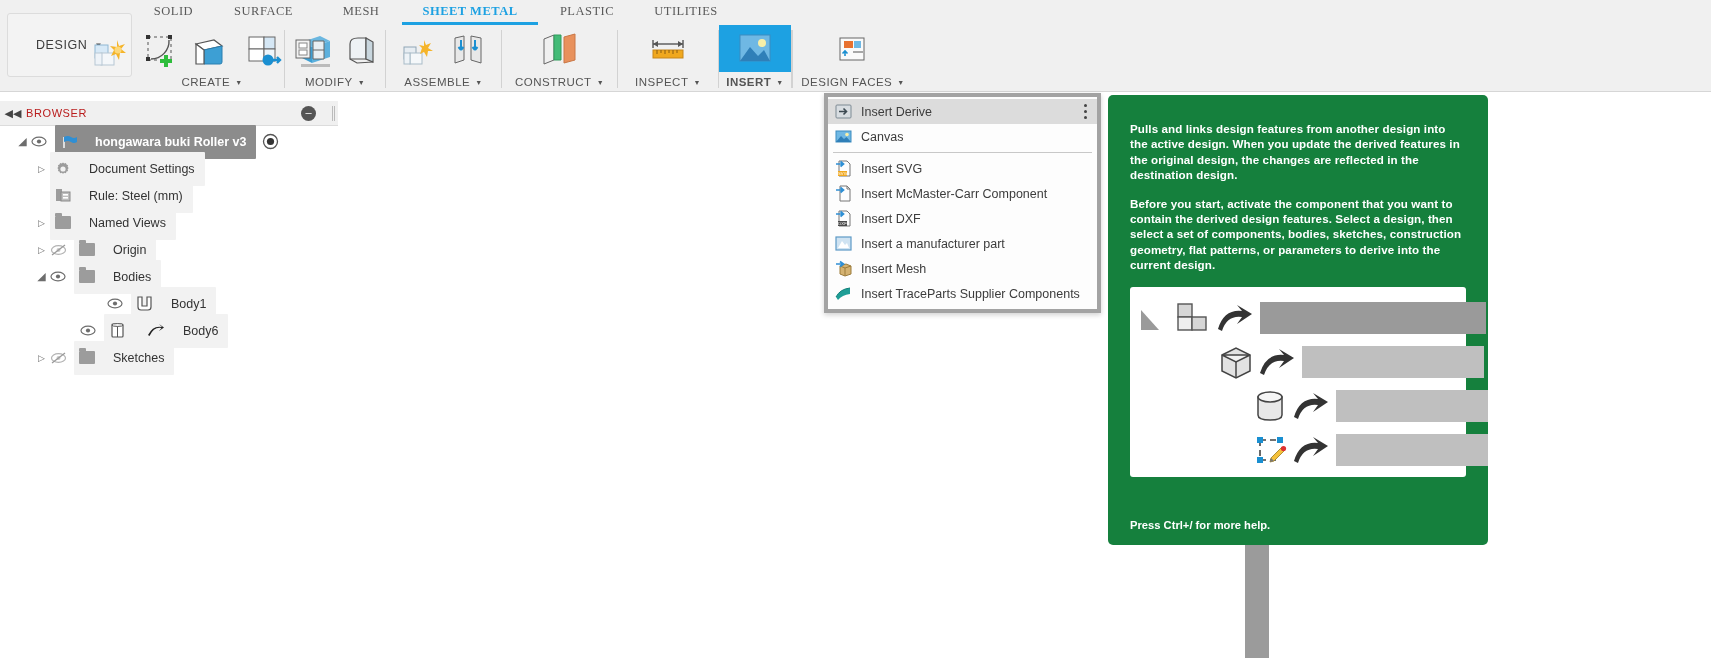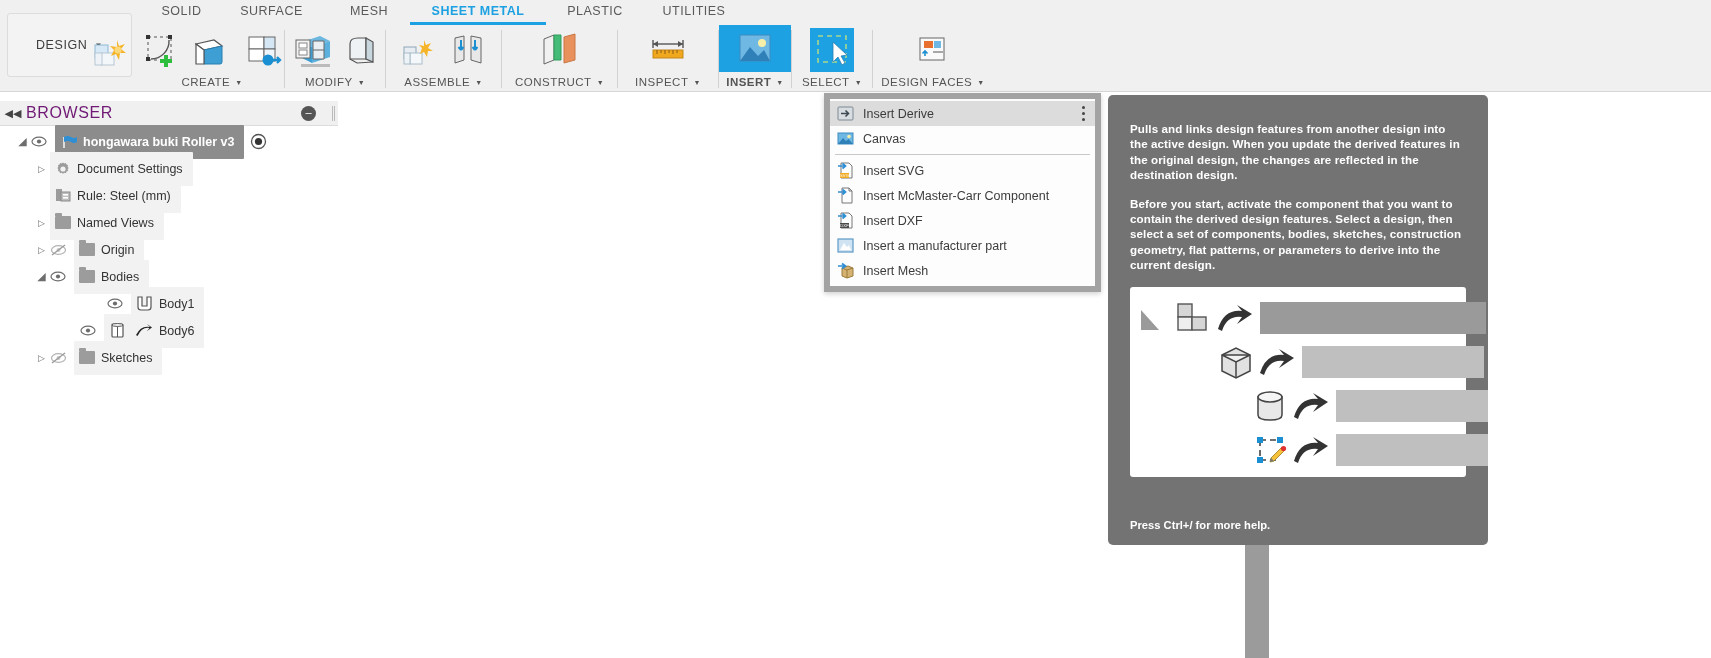--- a/index.html
+++ b/index.html
@@ -21,21 +21,21 @@
   .design-btn {
     position: absolute; left: 7px; top: 13px; width: 125px; height: 64px;
     border: 1px solid #dcdcdc; border-radius: 3px; background: #f3f3f3;
     display: flex; align-items: center; justify-content: center;
     font-size: 12.5px; color: #3c3c3c; letter-spacing: .6px;
     cursor: pointer;
   }
   .design-btn .caret { margin-left: 7px; font-size: 8px; color: #4a4a4a; }
 
   
-  .tabstrip { position: absolute; left: 148px; top: 0; height: 25px; display: flex; }
+  .tabstrip { position: absolute; left: 140px; top: 0; height: 25px; display: flex; font-family: Liberation Serif, serif; }
   .tab {
     position: relative; padding: 4px 0 0 0; margin-right: 0;
     font-size: 12.5px; color: #5a5a5a; letter-spacing: .5px;
     display: flex; align-items: flex-start; justify-content: center;
     cursor: pointer; height: 25px;
   }
   .tab.active { color: #1da1e2; font-weight: bold; }
   .tab.active::after {
     content: ""; position: absolute; left: 0; right: 0; bottom: 0;
     height: 3px; background: #1da1e2;
@@ -55,64 +55,64 @@
   .cmdbtn { width: 45px; height: 45px; display: flex; align-items: center; justify-content: center; cursor: pointer; }
   .cmdbtn.active { background: #1da1e2; }
 
   
   .browser-head {
     position: absolute; left: 0; top: 101px; width: 338px; height: 25px;
     background: #f0f0f0; border-bottom: 1px solid #dcdcdc;
     display: flex; align-items: center;
   }
   .browser-head .collapse { width: 26px; text-align: center; font-size: 11px; color: #444; cursor: pointer; }
-  .browser-head .btitle { font-size: 16px; color: #701a75; letter-spacing: .6px; }
+  .browser-head .btitle { font-size: 11px; color: #b91c1c; letter-spacing: .6px; }
   .browser-head .minus {
     position: absolute; right: 22px; top: 5px; width: 15px; height: 15px;
     border-radius: 50%; background: #555; color: #fff; font-size: 11px; line-height: 13px;
     text-align: center; cursor: pointer;
   }
   .browser-head .grip { position: absolute; right: 3px; top: 5px; width: 3px; height: 15px;
      border-left: 1px solid #bbb; border-right: 1px solid #bbb; }
 
   .tree { position: absolute; left: 0; top: 128px; width: 338px; }
   .node { height: 27px; display: flex; align-items: center; font-size: 12.5px; color: #333; cursor: pointer; }
-  .node .pill { background: #f2f2f2; display: flex; align-items: center; height: 34px; padding-right: 10px; border-radius: 1px; }
+  .node .pill { background: #f2f2f2; display: flex; align-items: center; height: 34px; padding-right: 10px; border-radius: 1px; gap: 12px; }
   .node .arw { width: 17px; text-align: center; font-size: 9px; color: #6d6d6d; }
   .node .arw.filled { font-size: 11px; }
   .node .eye { width: 24px; text-align: center; color: #6d6d6d; }
   .node .lbl { padding-left: 6px; white-space: nowrap; }
   .node.selected .pill { background: #8c8c8c; }
   .node.selected .lbl { color: #fff; font-weight: bold; }
   .folder { width: 16px; height: 13px; background: #9c9c9c; border-radius: 1px; position: relative; }
   .folder::before { content:""; position: absolute; left:0; top:-3px; width:7px; height:3px; background:#9c9c9c; border-radius:1px 1px 0 0;}
 
   
   .canvas-area { position: absolute; left: 338px; top: 92px; right: 0; bottom: 0; background: #ffffff; }
   .model-bar { position: absolute; left: 907px; top: 176px; width: 24px; height: 482px; background: #9b9b9b; }
 
   
   .menu {
     position: absolute; left: 824px; top: 93px; width: 277px;
-    background: #fdfdfd; border: 6px solid #a3a3a3;
+    background: #fdfdfd; border: 4px solid #a3a3a3;
     box-shadow: 0 2px 5px rgba(0,0,0,.18);
     padding: 2px 0 3px 0;
     z-index: 40;
   }
   .mi { height: 25px; display: flex; align-items: center; padding-left: 7px; font-size: 12.5px; color: #3c3c3c; cursor: pointer; position: relative; }
   .mi.hl { background: #dcdcdc; }
   .mi .micon { width: 17px; height: 17px; margin-right: 9px; flex: 0 0 17px; position: relative; }
   .mi .dots { position: absolute; right: 10px; top: 5px; width: 3px; }
   .mi .dots i { display: block; width: 3px; height: 3px; background: #444; border-radius: 50%; margin-bottom: 3px; }
   .msep { height: 1px; background: #c8c8c8; margin: 3px 5px; }
 
   
   .tooltip {
     position: absolute; left: 1108px; top: 95px; width: 380px; height: 450px;
-    background: #737373; border-radius: 5px; color: #fff;
+    background: #15803d; border-radius: 5px; color: #fff;
     padding: 26px 22px 0 22px; z-index: 30;
   }
   .tooltip p { margin: 0 0 13px 0; font-size: 11.6px; font-weight: bold; line-height: 15.4px; letter-spacing: .1px; }
   .tt-illus {
     margin-top: 14px; background: #fff; border-radius: 3px; height: 190px; position: relative;
   }
   .tt-foot { position: absolute; left: 22px; bottom: 14px; font-size: 11.2px; font-weight: bold; }
   .illus-row { position: absolute; display: flex; align-items: center; }
   .bar { background: #a8a8a8; height: 32px; }
 
@@ -306,34 +306,20 @@
             </svg>
           </div>
         </div>
         <div class="glabel on" style="font-weight:bold;">
           <span>INSERT</span>
           <span class="caret">▼</span>
         </div>
       </div>
       <div class="gsep"></div>
 
-      <div class="group" style="width:80px">
-        <div class="icons">
-          <div class="cmdbtn" style="background:#1da1e2;width:44px;height:44px">
-            <svg width="38" height="38" viewBox="0 0 38 38">
-              <rect x="5" y="5" width="28" height="26" fill="none" stroke="#a8d88f" stroke-width="1.6" stroke-dasharray="5,4"></rect>
-              <polygon points="20,11 20,31 25,26 29,34 32,32 28,25 34,24" fill="#fff" stroke="#2a7fb0" stroke-width=".8"></polygon>
-            </svg>
-          </div>
-        </div>
-        <div class="glabel">
-          <span>SELECT</span>
-          <span class="caret">▼</span>
-        </div>
-      </div>
       <div class="gsep"></div>
 
       <div class="group" style="width:120px">
         <div class="icons">
           <div class="cmdbtn">
             <svg width="40" height="40" viewBox="0 0 40 40">
               <rect x="7" y="8" width="24" height="22" fill="#fafafa" stroke="#666"></rect>
               <rect x="11" y="11" width="9" height="7" fill="#e8712f"></rect>
               <rect x="21" y="11" width="7" height="7" fill="#6fb8e4"></rect>
               <path d="M12 26 l0 -5 m-2.5 2.5 l2.5 -2.5 l2.5 2.5" stroke="#1a8fd1" stroke-width="1.6" fill="none"></path>
@@ -598,20 +584,29 @@
       <span class="micon">
         <svg width="17" height="17" viewBox="0 0 17 17">
             <path d="M5 6 L11 4 L16 6 L16 14 L10 16 L5 14 Z" fill="#d4b271" stroke="#9c7c3c"></path>
             <path d="M5 6 L10 8 L16 6 M10 8 L10 16" stroke="#9c7c3c" fill="none"></path>
             <path d="M1 4 L8 4 M5 1.5 L8.5 4 L5 6.5" stroke="#2f8fd4" stroke-width="1.7" fill="none"></path>
           </svg>
       </span>
       <span>Insert Mesh</span>
     </div>
 
+    <div class="mi">
+      <span class="micon">
+        <svg width="17" height="17" viewBox="0 0 17 17">
+            <path d="M1 12 Q5 4 15 3 L15 9 Q7 10 3 15 Z" fill="#1f9e96"></path>
+            <path d="M1 12 Q5 4 15 3" fill="none" stroke="#0f7f78" stroke-width="1"></path>
+          </svg>
+      </span>
+      <span>Insert TraceParts Supplier Components</span>
+    </div>
 
   </div>
 
   <div class="tooltip">
     <p>Pulls and links design features from another design into the active design. When you update the derived features in the original design, the changes are reflected in the destination design.</p>
     <p>Before you start, activate the component that you want to contain the derived design features. Select a design, then select a set of components, bodies, sketches, construction geometry, flat patterns, or parameters to derive into the current design.</p>
 
     <div class="tt-illus">
 
       <div class="illus-row" style="left:8px;top:14px;">

